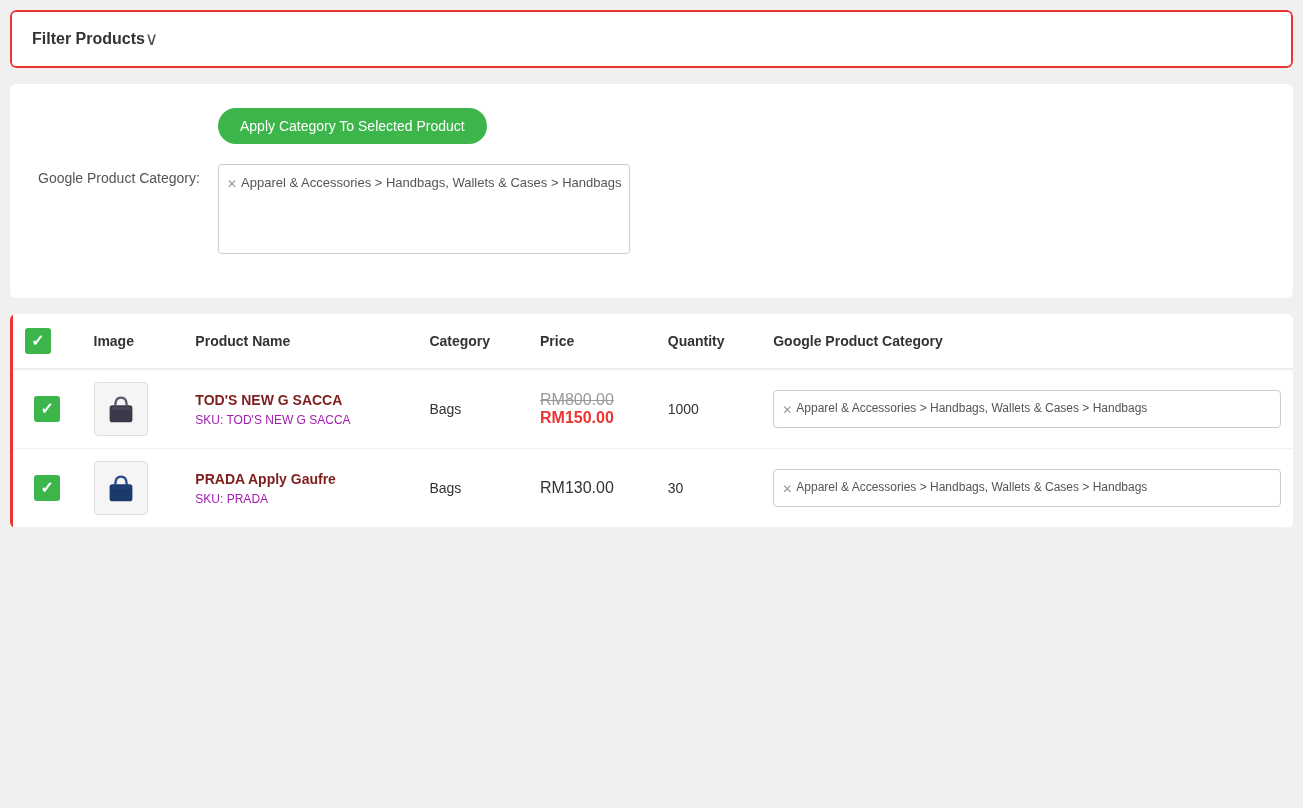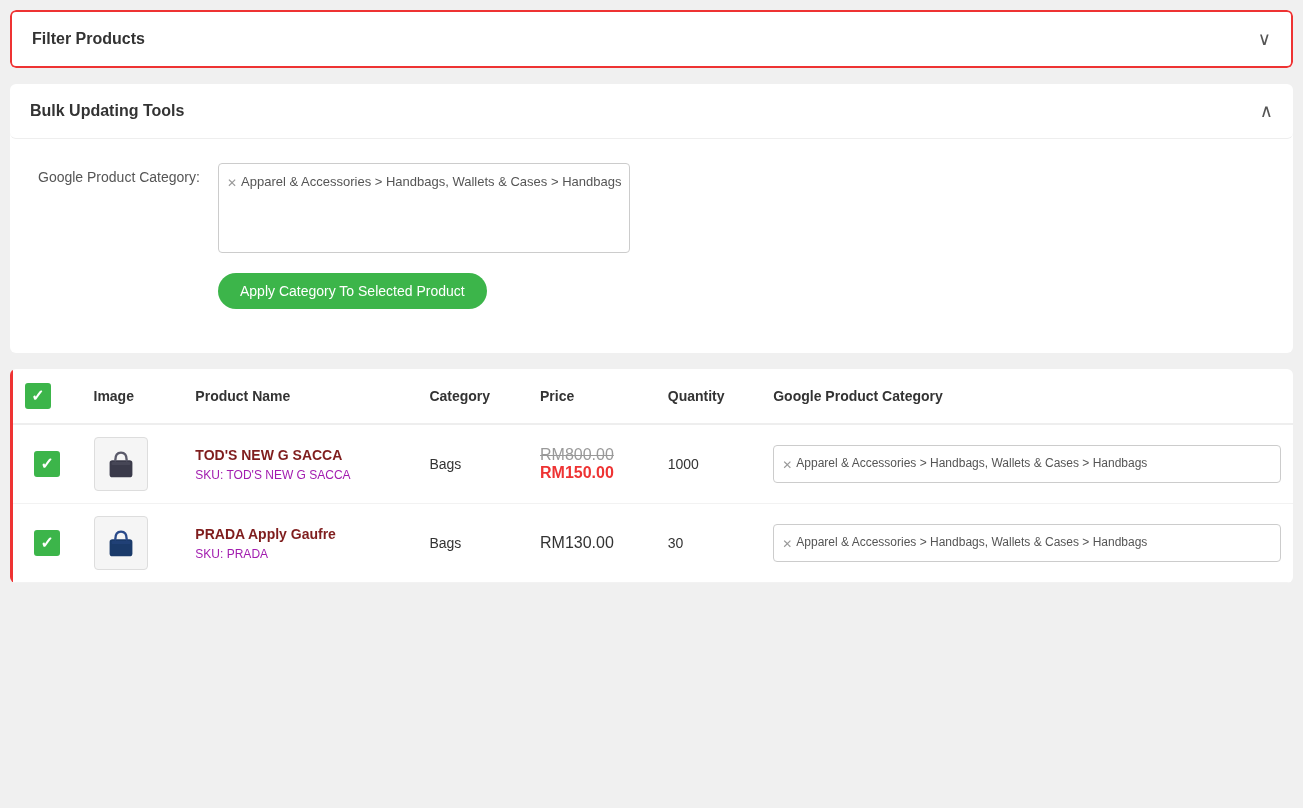--- a/index.html
+++ b/index.html
@@ -13,21 +13,21 @@
 
     .section {
       background: #fff;
       border-radius: 6px;
       margin-bottom: 16px;
       overflow: hidden;
     }
 
     .section-header {
       display: flex;
-      justify-content: space-between;
+      justify-content: flex-start;
       align-items: center;
       padding: 16px 20px;
       cursor: pointer;
       border: 2px solid #e44;
       border-radius: 6px;
     }
 
     .filter-section .section-header {
       border: 2.5px solid #e33;
     }
@@ -254,37 +254,33 @@
 <body>
 
 <div class="section filter-section">
   <div class="section-header">
     <span class="section-title">Filter Products</span>
     <span class="chevron-icon">∨</span>
   </div>
 </div>
 
 <div class="section bulk-section">
-  <div class="section-header">
-    <span class="section-title">Bulk Updating Tools</span>
-    <span class="chevron-icon">∧</span>
-  </div>
   <div class="bulk-body">
+    <div class="form-row">
+      <span class="form-label"></span>
+      <button class="apply-btn">Apply Category To Selected Product</button>
+    </div>
     <div class="form-row">
       <span class="form-label">Google Product Category:</span>
       <div class="category-box">
         <div class="category-tag">
           <span class="tag-remove">✕</span>
           <span>Apparel &amp; Accessories &gt; Handbags, Wallets &amp; Cases &gt; Handbags</span>
         </div>
       </div>
-    </div>
-    <div class="form-row">
-      <span class="form-label"></span>
-      <button class="apply-btn">Apply Category To Selected Product</button>
     </div>
   </div>
 </div>
 
 <div class="section products-section">
   <table class="products-table">
     <thead>
       <tr>
         <th class="checkbox-col checkbox-col-header">
           <div class="header-checkbox-wrapper">

